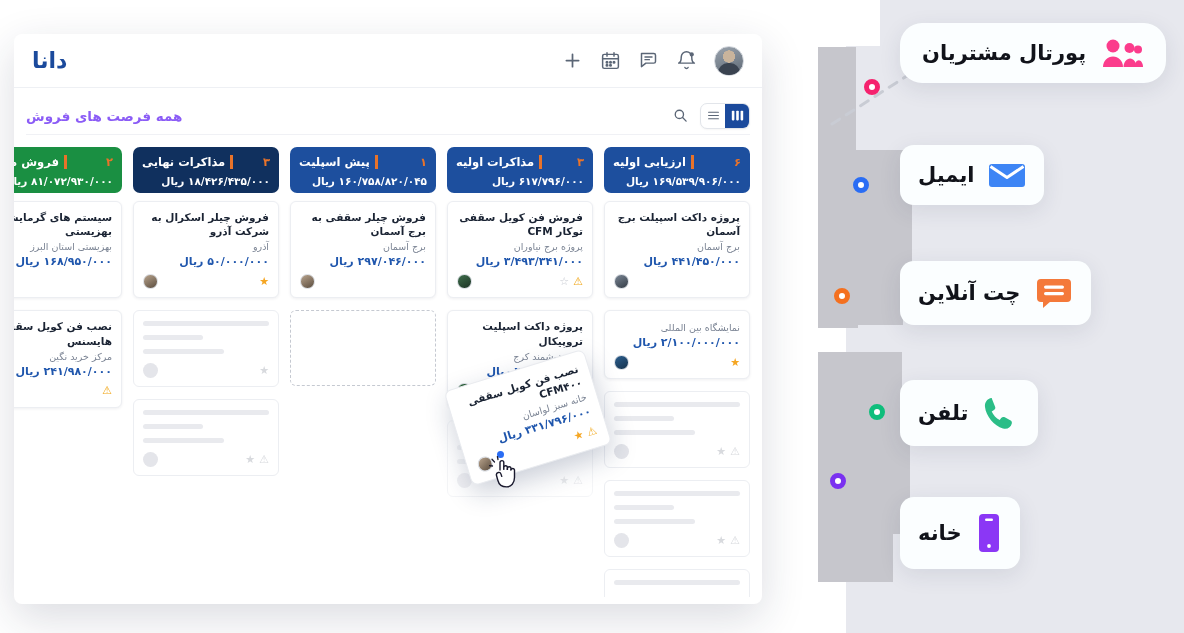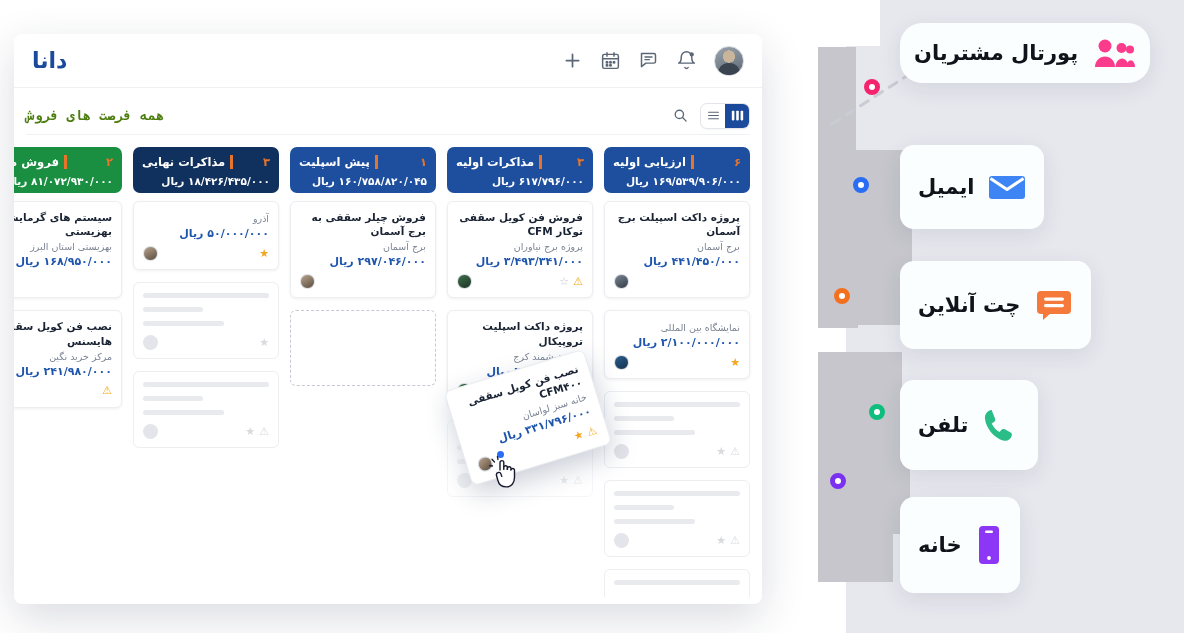--- a/index.html
+++ b/index.html
@@ -43,30 +43,30 @@
   .dot-orange { left: 834px; top: 288px; border-color: #f4701f; }
   .dot-green  { left: 869px; top: 404px; border-color: #0fbe7c; }
   .dot-purple { left: 830px; top: 473px; border-color: #7a31f0; }
 
   
   .chip {
     position: absolute;
     display: flex; align-items: center; gap: 14px;
     background: #fbfeff;
     border-radius: 14px;
-    padding: 28px 18px;
+    padding: 16px 18px;
     box-shadow: 0 6px 22px rgba(40,50,80,0.10);
     direction: rtl;
   }
   .chip .chip-label {
     font-size: 21px; font-weight: bold; color: #11131a;
     white-space: nowrap; letter-spacing: -0.2px;
   }
   .chip .chip-icon { display: flex; align-items: center; justify-content: center; }
-  .chip-portal { left: 900px; top: 23px;  border-radius: 22px; padding: 14px 14px; }
+  .chip-portal { left: 900px; top: 23px;  border-radius: 22px; padding: 14px 22px; }
   .chip-email  { left: 900px; top: 145px; }
   .chip-chat   { left: 900px; top: 261px; }
   .chip-phone  { left: 900px; top: 380px; }
   .chip-sms    { left: 900px; top: 497px; }
 
   
   .app {
     position: absolute; left: 14px; top: 34px;
     width: 748px; height: 570px;
     background: #ffffff;
@@ -95,21 +95,21 @@
   .tb-icon { width: 21px; height: 21px; color: #5b6676; position: relative; cursor: pointer; }
   .tb-icon svg { width: 100%; height: 100%; display: block; }
   .logo { font-size: 22px; font-weight: bold; color: #1b4a9c; letter-spacing: 0.5px; }
 
   .toolbar {
     height: 38px; margin: 9px 12px 0 12px;
     display: flex; align-items: center; justify-content: space-between;
     flex-direction: row-reverse;
     border-bottom: 1px solid #f0f1f5;
   }
-  .toolbar-title { font-size: 13.5px; font-weight: bold; color: #4d7c0f; font-family: Liberation Mono, monospace; }
+  .toolbar-title { font-size: 13.5px; font-weight: bold; color: #8b5cf6; }
   .toolbar-left { display: flex; align-items: center; gap: 12px; flex-direction: row; }
   .viewtoggle {
     display: flex; align-items: center;
     border: 1px solid #e2e5ea; border-radius: 7px; overflow: hidden;
     background: #fff; box-shadow: 0 1px 2px rgba(0,0,0,.04);
   }
   .vt-btn { width: 24px; height: 24px; display: flex; align-items: center; justify-content: center; cursor: pointer; }
   .vt-btn.active { background: #1b4a9c; }
   .search-icon { width: 15px; height: 15px; color: #5b6676; cursor: pointer; }
 
@@ -460,20 +460,21 @@
       <div class="col">
         <div class="col-head" style="background:#10305e">
           <div class="col-head-row1">
             <div class="col-name">مذاکرات نهایی</div>
             <div class="col-count">۳</div>
           </div>
           <div class="col-sum">۱۸/۴۲۶/۴۳۵/۰۰۰ ریال</div>
         </div>
         <div class="cards">
           <div class="card">
+            <div class="card-title">فروش چیلر اسکرال به شرکت آذرو</div>
             <div class="card-sub">آذرو</div>
             <div class="card-amt">۵۰/۰۰۰/۰۰۰ ریال</div>
             <div class="card-foot">
               <div class="mini-avatar ma2"></div>
               <div class="foot-badges">
                 <span class="star-on">★</span>
               </div>
             </div>
           </div>
           <div class="skel">

